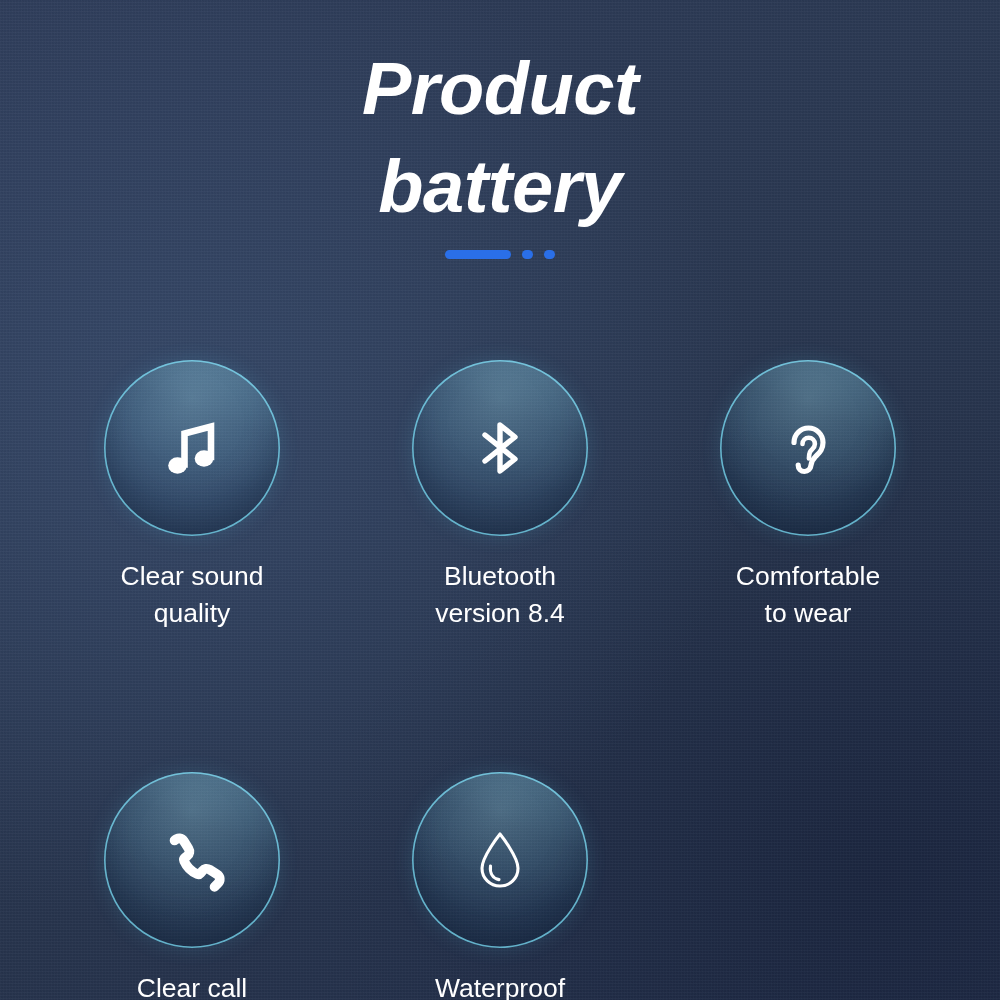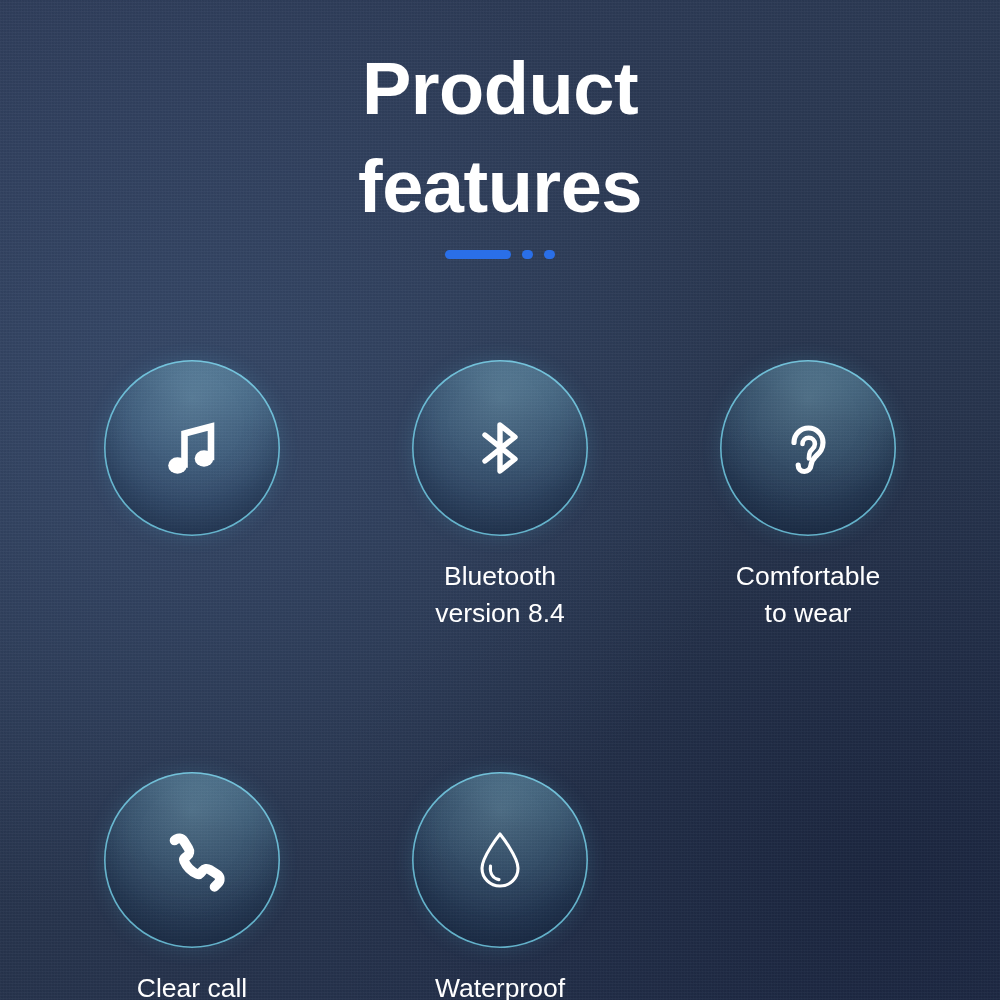--- a/index.html
+++ b/index.html
@@ -38,20 +38,21 @@
     top:40px; left:0; width:1000px;
     text-align:center;
   }
   .title-line {
     color:#ffffff;
     font-size:74px;
     font-weight:bold;
     line-height:98px;
     letter-spacing:-0.5px;
     white-space:nowrap;
+    font-style:italic;
   }
 
   
   #divider {
     position:absolute;
     top:250px; left:0; width:1000px;
     display:flex; align-items:center; justify-content:center; gap:11px;
   }
   #divider .bar {
     width:66px; height:9px; border-radius:5px;
@@ -117,41 +118,43 @@
 </style>
 </head>
 <body>
 
 <div id="poster">
 
   <div id="grain"></div>
 
   <div id="title-block">
     <div class="title-line">Product</div>
-    <div class="title-line">features</div>
+    <div class="title-line">battery</div>
   </div>
 
   <div id="divider">
     <span class="bar"></span>
     <span class="dot"></span>
     <span class="dot"></span>
   </div>
 
   <div id="features">
 
     <div class="feature">
       <div class="bubble">
         <span>
           <svg width="72" height="72" viewBox="0 0 72 72" fill="none">
             <path d="M28.5 52.5 V21.5 L55 14.5 V45" stroke="#ffffff" stroke-width="6.6" stroke-linecap="square" stroke-linejoin="miter" fill="none"></path>
             <ellipse cx="21.5" cy="53.5" rx="9.3" ry="8.2" fill="#ffffff"></ellipse>
             <ellipse cx="48" cy="46.5" rx="9.3" ry="8.2" fill="#ffffff"></ellipse>
           </svg>
         </span>
       </div>
+      <div class="caption">Clear sound
+quality</div>
     </div>
 
     <div class="feature">
       <div class="bubble">
         <span>
           <svg width="74" height="74" viewBox="0 0 74 74" fill="none">
             <path d="M22 24 L52 48 L37 60 V14 L52 26 L22 50" stroke="#ffffff" stroke-width="5.4" stroke-linecap="round" stroke-linejoin="round" fill="none"></path>
           </svg>
         </span>
       </div>

